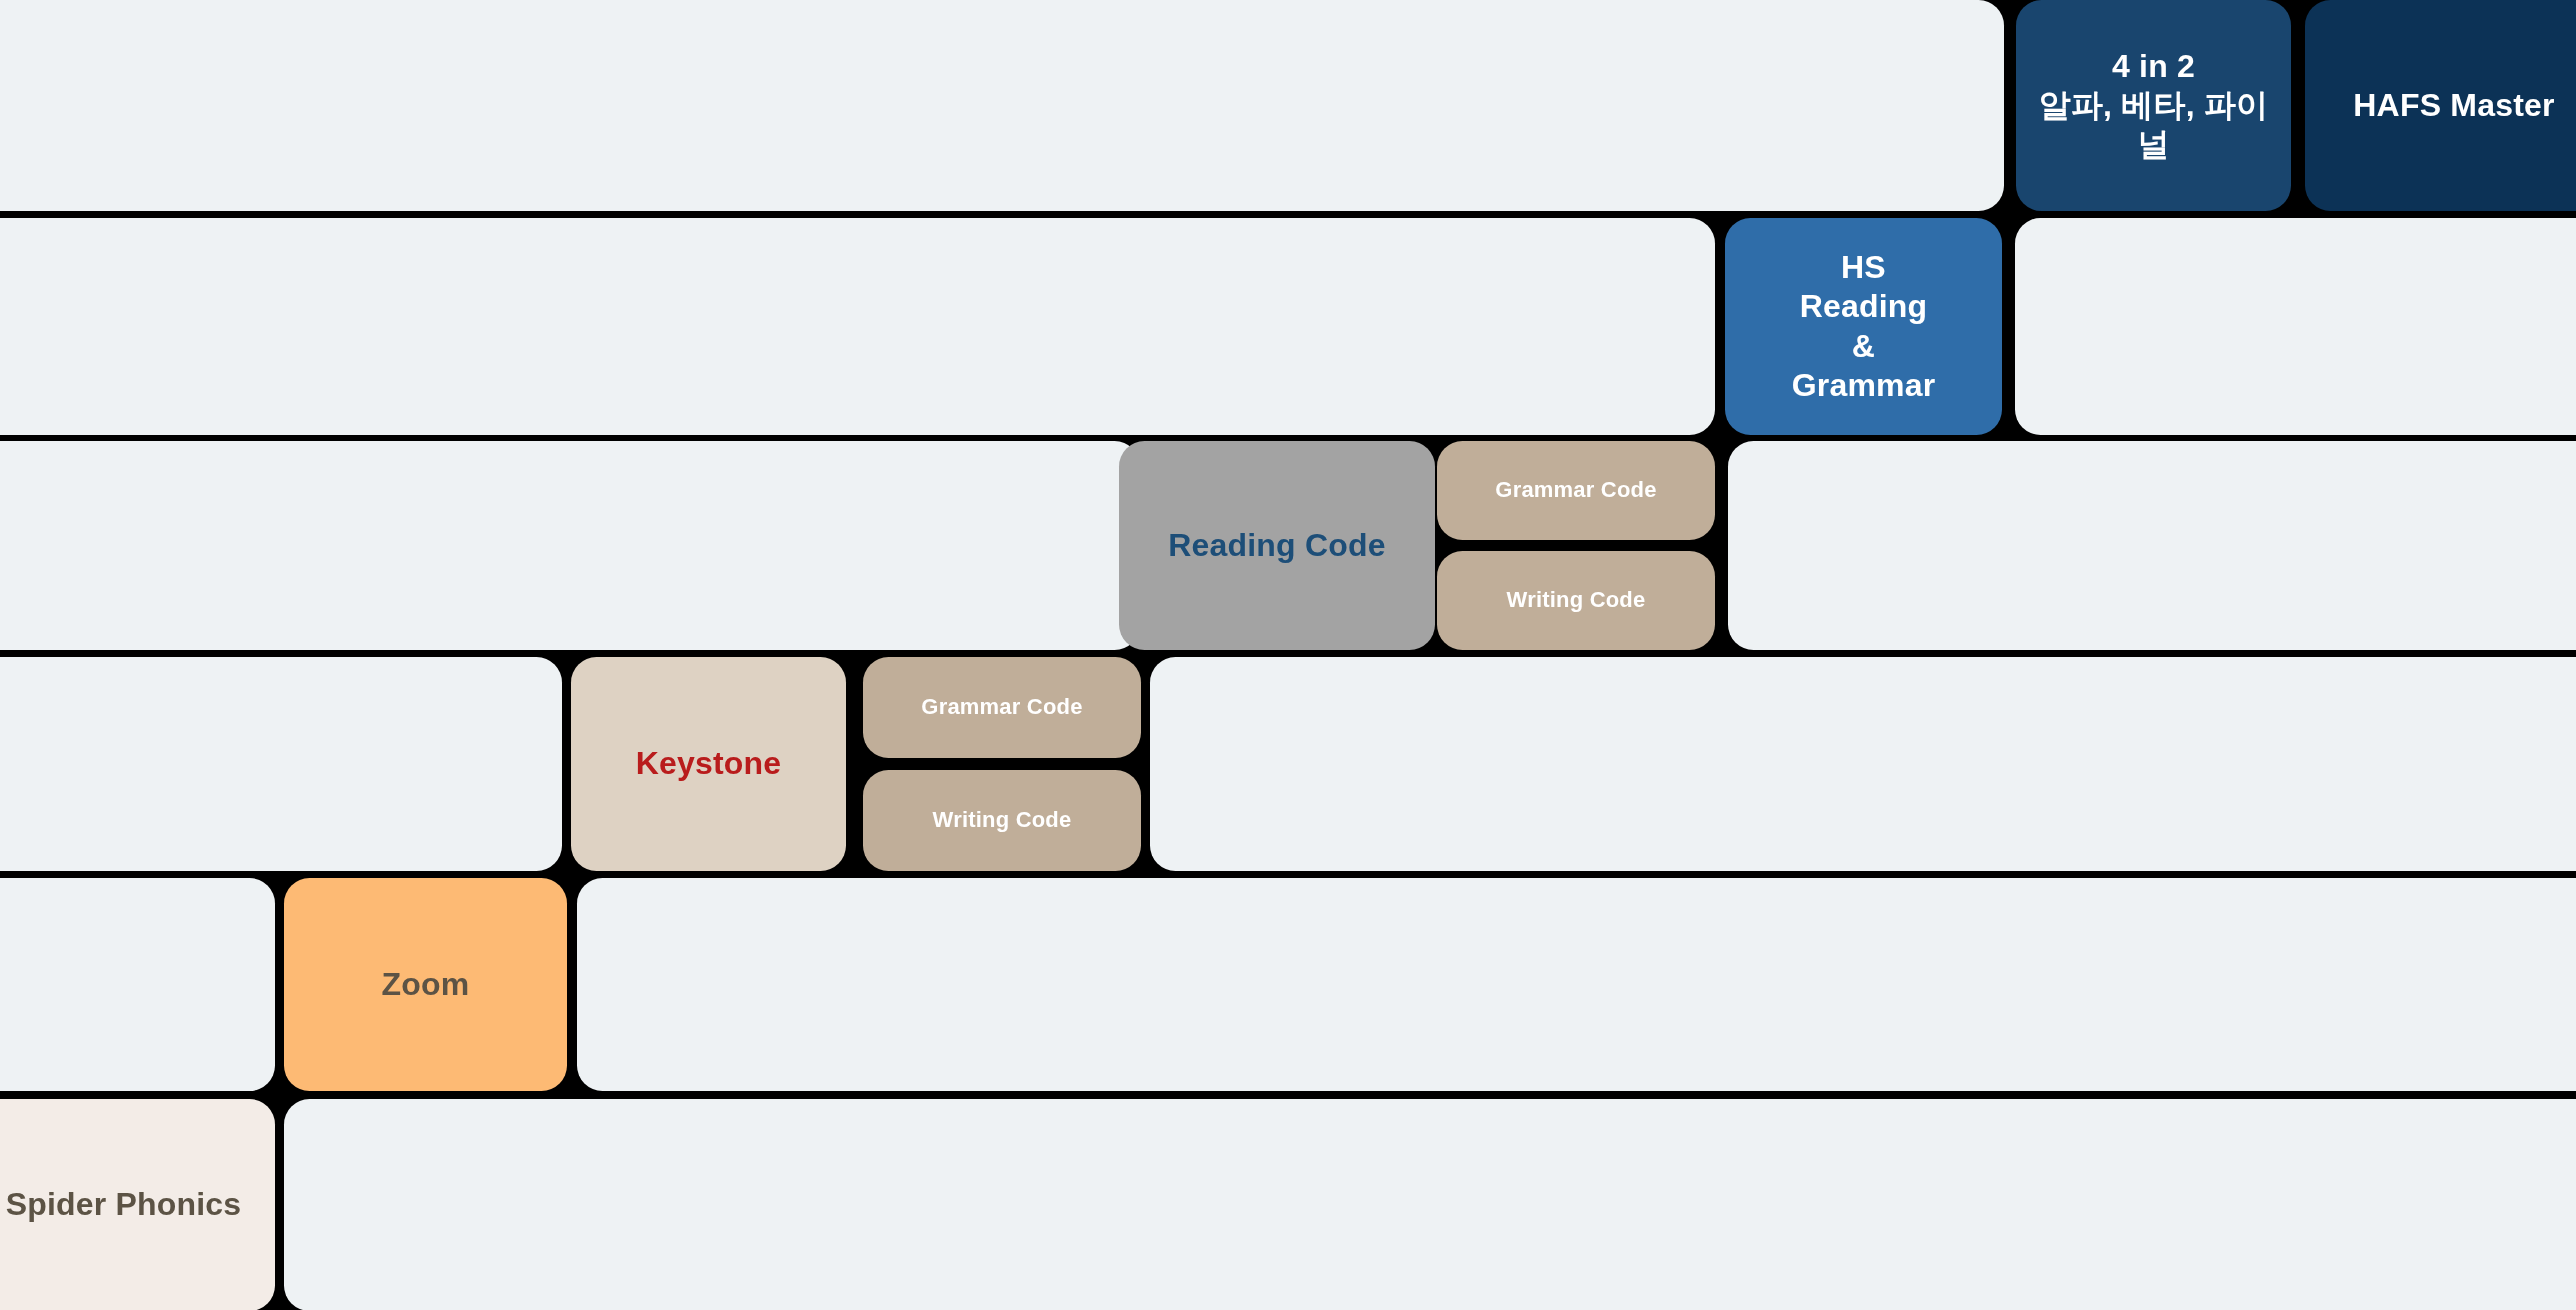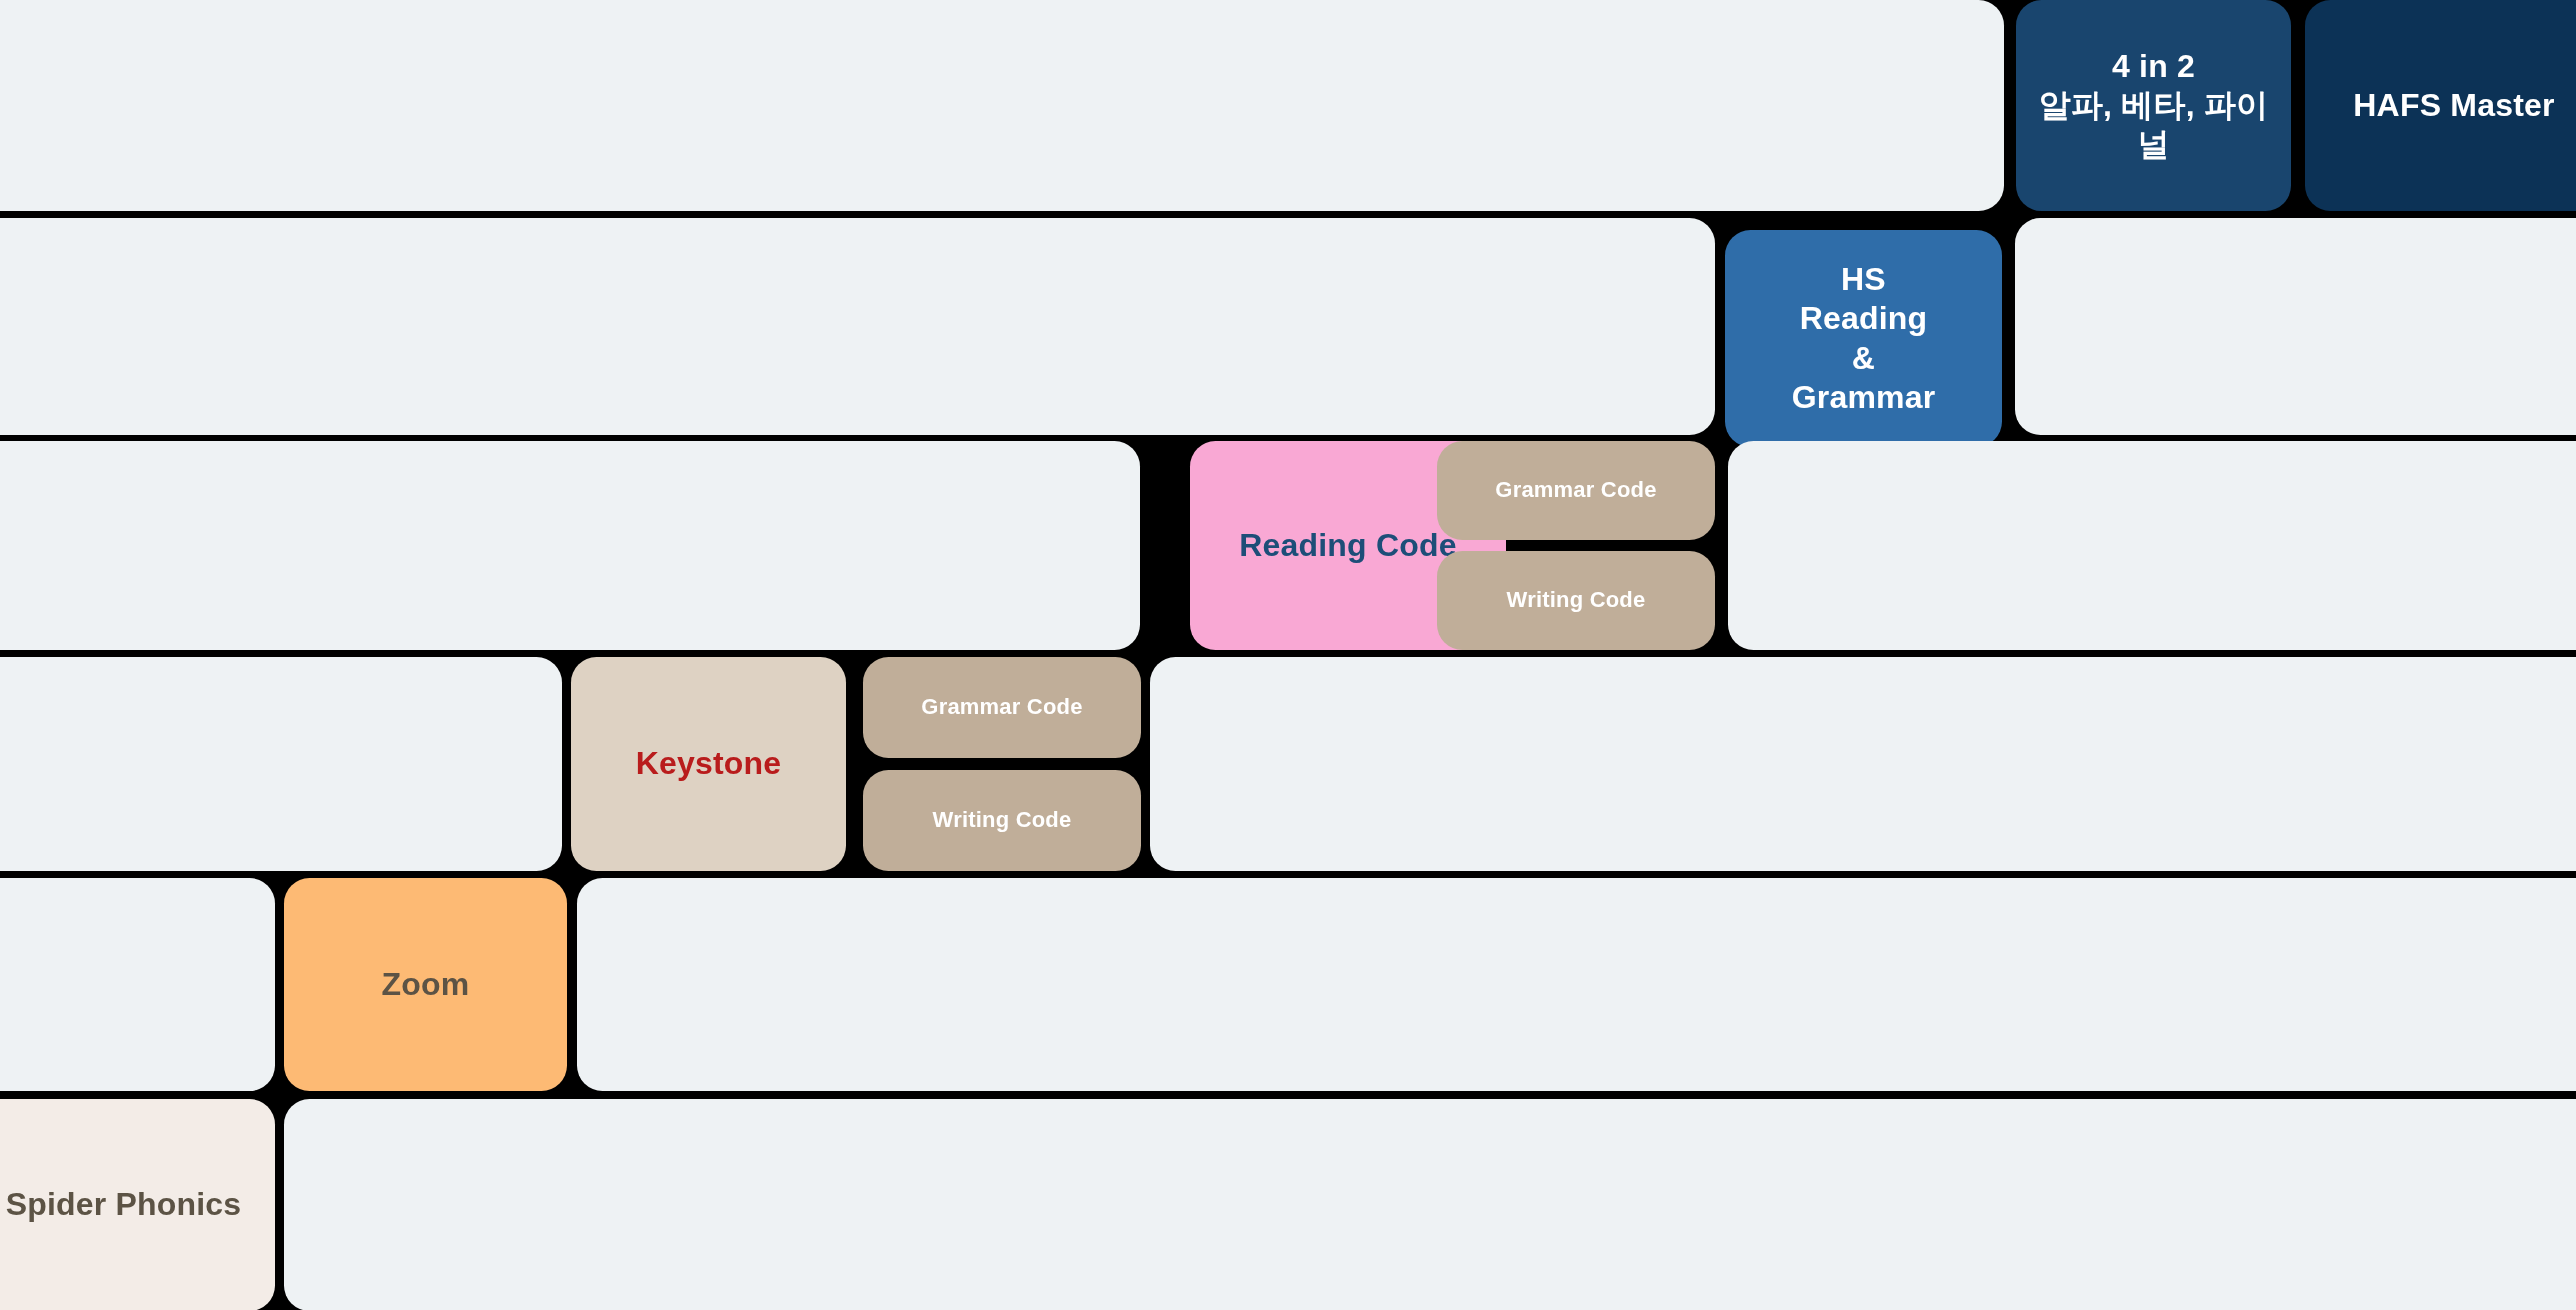--- a/index.html
+++ b/index.html
@@ -63,26 +63,26 @@
 <body>
 
 <div id="board" style="background: rgb(0, 0, 0);">
     <div class="row" style="top: 0px; height: 211px;">
       <div class="card c-empty fs-med" style="left: -27.5px; top: 0px; width: 2031px; height: 211px; background: rgb(238, 242, 244);"></div>
       <div class="card c-navy-mid fs-big" style="left: 2016px; top: 0px; width: 275px; height: 211px; background: rgb(25, 69, 110);">4 in 2<br>알파, 베타, 파이널</div>
       <div class="card c-navy-dark fs-big" style="left: 2305px; top: 0px; width: 298px; height: 211px; background: rgb(12, 50, 86);">HAFS Master</div>
     </div>
     <div class="row" style="top: 218px; height: 217px;">
       <div class="card c-empty fs-med" style="left: -27.5px; top: 0px; width: 1742px; height: 217px; background: rgb(238, 242, 244);"></div>
-      <div class="card c-blue-steel fs-big" style="left: 1725px; top: 12px; width: 277px; height: 217px; background: rgb(47, 109, 169);">HS<br>Reading<br>&amp;<br>Grammar</div>
+      <div class="card c-blue-steel fs-big" style="left: 1725px; top: 0px; width: 277px; height: 217px; background: rgb(47, 109, 169);">HS<br>Reading<br>&amp;<br>Grammar</div>
       <div class="card c-empty fs-med" style="left: 2015px; top: 0px; width: 589px; height: 217px; background: rgb(238, 242, 244);"></div>
     </div>
     <div class="row" style="top: 441px; height: 209px;">
       <div class="card c-empty fs-med" style="left: -27.5px; top: 0px; width: 1167px; height: 209px; background: rgb(238, 242, 244);"></div>
-      <div class="card c-blue-pale fs-big" style="left: 1190px; top: 0px; width: 316px; height: 209px; background: #f9a8d4;">Reading Code</div>
+      <div class="card c-blue-pale fs-big" style="left: 1119px; top: 0px; width: 316px; height: 209px; background: #a3a3a3;">Reading Code</div>
       <div class="card c-empty fs-med" style="left: 1728px; top: 0px; width: 875px; height: 209px; background: rgb(238, 242, 244);"></div>
       <div class="stack" style="left: 1437px; top: 0px; width: 278px; height: 209px; gap: 11.8px;">
         <div class="card c-tan fs-med" style="width: 100%; height: 99px; background: rgb(192, 174, 153);">Grammar Code</div>
         <div class="card c-tan fs-med" style="width: 100%; height: 99px; background: rgb(192, 174, 153);">Writing Code</div>
       </div>
     </div>
     <div class="row" style="top: 657px; height: 214px;">
       <div class="card c-empty fs-med" style="left: -27.5px; top: 0px; width: 589px; height: 214px; background: rgb(238, 242, 244);"></div>
       <div class="card c-sand fs-big" style="left: 571px; top: 0px; width: 275px; height: 214px; background: rgb(222, 210, 195);">Keystone</div>
       <div class="card c-empty fs-med" style="left: 1150px; top: 0px; width: 1454px; height: 214px; background: rgb(238, 242, 244);"></div>

